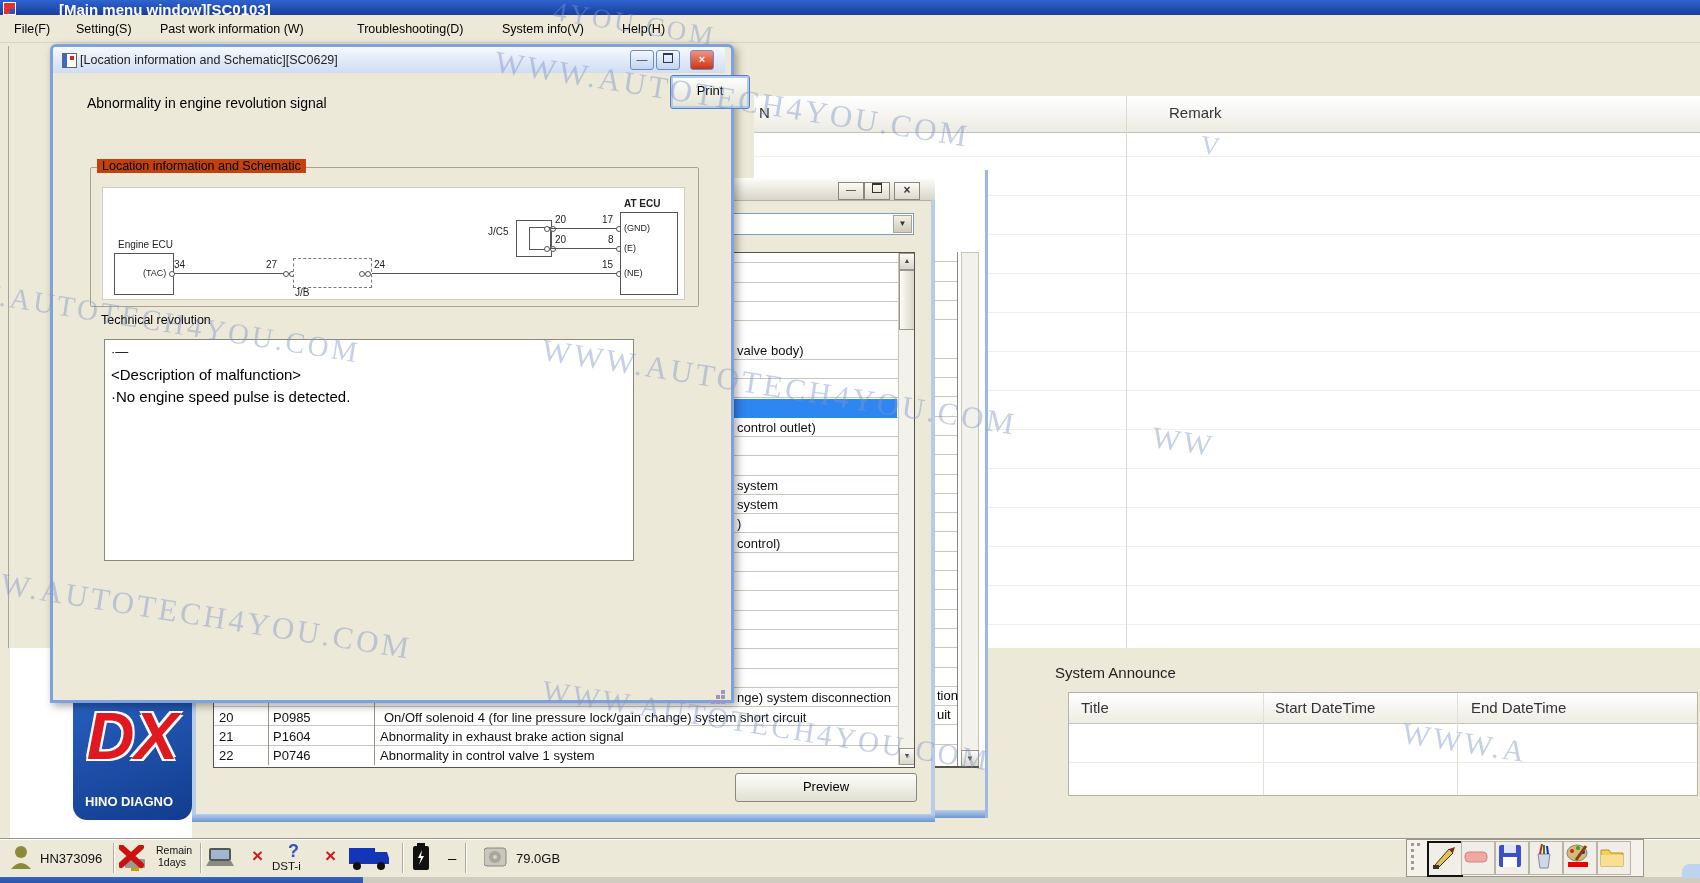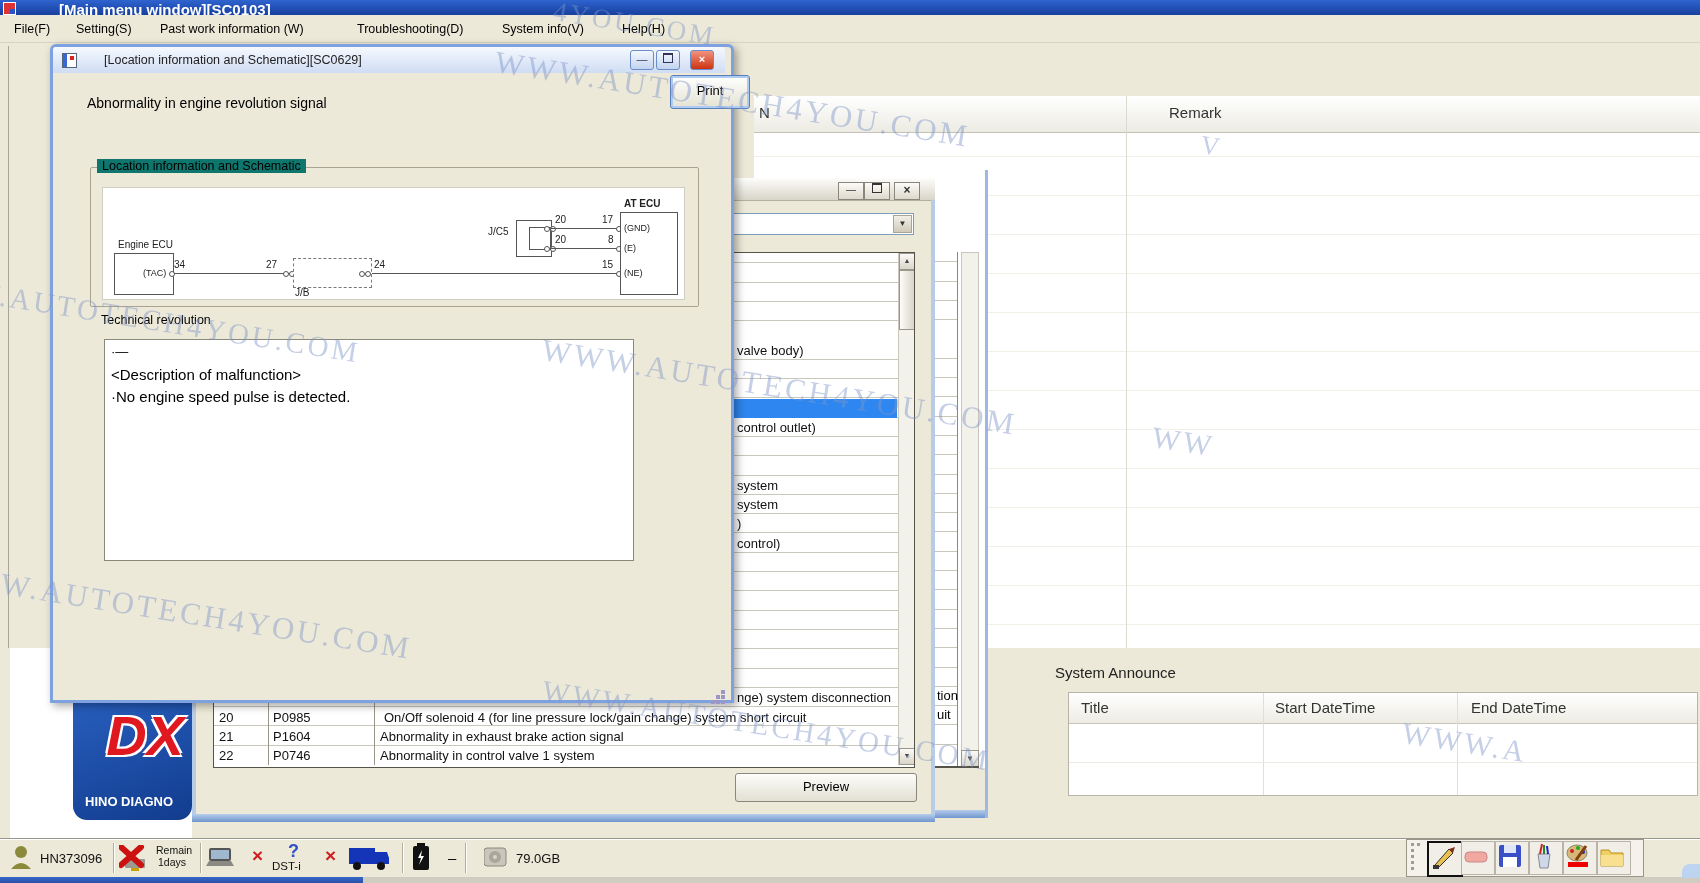--- a/index.html
+++ b/index.html
@@ -33,21 +33,21 @@
   #sa .thead{position:absolute;left:0;top:0;width:628px;height:30px;
       background:linear-gradient(#ffffff,#edece4);border-bottom:1px solid #c8c5b8;}
   #sa .th{position:absolute;top:6px;font-size:15px;color:#333;}
   #sa .cv{position:absolute;top:0;width:1px;height:102px;background:#e2e0d6;}
   #sa .gl{position:absolute;left:0;top:69px;width:628px;height:1px;background:#eceae0;}
   
   #leftpanel{left:10px;top:648px;width:182px;height:190px;background:#fff;}
   #hinologo{position:absolute;left:63px;top:30px;width:119px;height:142px;border-radius:14px;
       background:linear-gradient(160deg,#2a63c4,#123c8e);overflow:hidden;}
   #hinologo .dx{position:absolute;left:8px;top:6px;width:103px;height:104px;color:#e01820;
-      font-size:56px;font-weight:bold;font-style:italic;line-height:104px;text-align:right;
+      font-size:66px;font-weight:bold;font-style:italic;line-height:104px;text-align:center;
       text-shadow:2px 2px 0 #fff,-2px -2px 0 #fff,2px -2px 0 #fff,-2px 2px 0 #fff;}
   #hinologo .brand{position:absolute;left:12px;top:116px;font-size:13px;font-weight:bold;color:#fff;white-space:nowrap;}
   #leftline{left:8px;top:46px;width:1px;height:602px;background:#a8a59a;}
   
   #w3{left:935px;top:170px;width:53px;height:648px;background:#fff;}
   #w3 .rb{position:absolute;left:50px;top:0;width:3px;height:648px;background:#9db8e2;}
   #w3 .rows{position:absolute;left:0;top:82px;width:22px;height:514px;
       background:repeating-linear-gradient(180deg,transparent 0 18.3px,#c9c6ba 18.3px 19.3px);
       background-position:0 -9px;}
   #w3 .tb{position:absolute;left:22px;top:82px;width:1px;height:514px;background:#8a887c;}
@@ -82,33 +82,33 @@
       background:linear-gradient(#fbfaf6,#d9d5c9);font-size:7px;line-height:14px;text-align:center;color:#444;}
   #dtcsb .thumb{position:absolute;left:0;top:17px;width:14px;height:58px;border:1px solid #9a968a;background:linear-gradient(90deg,#fdfcf9,#d9d5c9);}
   #previewbtn{position:absolute;left:543px;top:595px;width:180px;height:27px;
       background:linear-gradient(#fdfdfb,#e2e0d2);border:1px solid #8a887a;border-radius:3px;
       font-size:13px;text-align:center;line-height:25px;}
   
   #dlg{left:50px;top:44px;width:678px;height:653px;border:3px solid #7ea1e0;border-radius:6px 6px 0 0;
       background:#ece9d8;box-shadow:3px 3px 8px rgba(0,0,0,.35);}
   #dlg .tbar{position:absolute;left:0;top:0;width:672px;height:26px;border-radius:3px 3px 0 0;
       background:linear-gradient(#f6f9fe,#cfdcf3);}
-  #dlg .title{position:absolute;left:27px;top:6px;font-size:12.5px;color:#222;margin-left:24px;}
+  #dlg .title{position:absolute;left:27px;top:6px;font-size:12.5px;color:#222;}
   #dlgicon{position:absolute;left:9px;top:6px;width:13px;height:13px;background:#fff;border:1px solid #567;}
   #dlgicon i{position:absolute;left:0;top:0;width:4px;height:13px;background:#3a6ad0;}
   #dlgicon u{position:absolute;right:2px;top:2px;width:4px;height:4px;background:#d22;}
   .xpbtn{position:absolute;top:3px;width:22px;height:18px;border:1px solid #6a8cc8;border-radius:3px;
       background:linear-gradient(#f4f8fe,#c2d4ef);text-align:center;font-size:11px;line-height:16px;color:#335;}
   .xpbtn.close{background:linear-gradient(#f0937f,#cc3311);color:#fff;font-weight:bold;}
   #dlg .heading{position:absolute;left:34px;top:48px;font-size:14px;}
   #printbtn{position:absolute;left:617px;top:28px;width:78px;height:32px;border:1px solid #5a7ebc;border-radius:3px;
       background:linear-gradient(#ffffff,#e4e2d2);box-shadow:0 0 0 2px #aecbf2 inset;
       font-size:13px;text-align:center;line-height:30px;}
   #groupbox{position:absolute;left:37px;top:120px;width:607px;height:138px;border:1px solid #a8a490;border-radius:2px;}
-  #groupbox .gtitle{position:absolute;left:6px;top:-9px;background:#0f766e;padding:0 5px;font-size:12.5px;}
+  #groupbox .gtitle{position:absolute;left:6px;top:-9px;background:#c2410c;padding:0 5px;font-size:12.5px;}
   #schem{position:absolute;left:11px;top:19px;width:581px;height:111px;background:#fff;border:1px solid #d0cec2;}
   #schem .lbl{position:absolute;font-size:10px;color:#222;}
   #schem .sm{position:absolute;font-size:9px;color:#222;}
   #schem .box{position:absolute;border:1px solid #555;background:#fff;}
   #schem .wire{position:absolute;height:1px;background:#555;}
   #schem .conn{position:absolute;width:4px;height:4px;border:1px solid #555;border-radius:50%;background:#fff;}
   #schem .pin{position:absolute;width:4px;height:4px;border:1px solid #555;border-radius:50%;background:#fff;}
   #techbox{position:absolute;left:51px;top:292px;width:528px;height:220px;background:#fff;border:1px solid #8a8a7a;}
   #techbox .l{position:absolute;left:6px;white-space:nowrap;}
   #dlg .grip{position:absolute;right:6px;bottom:6px;width:4px;height:4px;background:#9a96c8;

